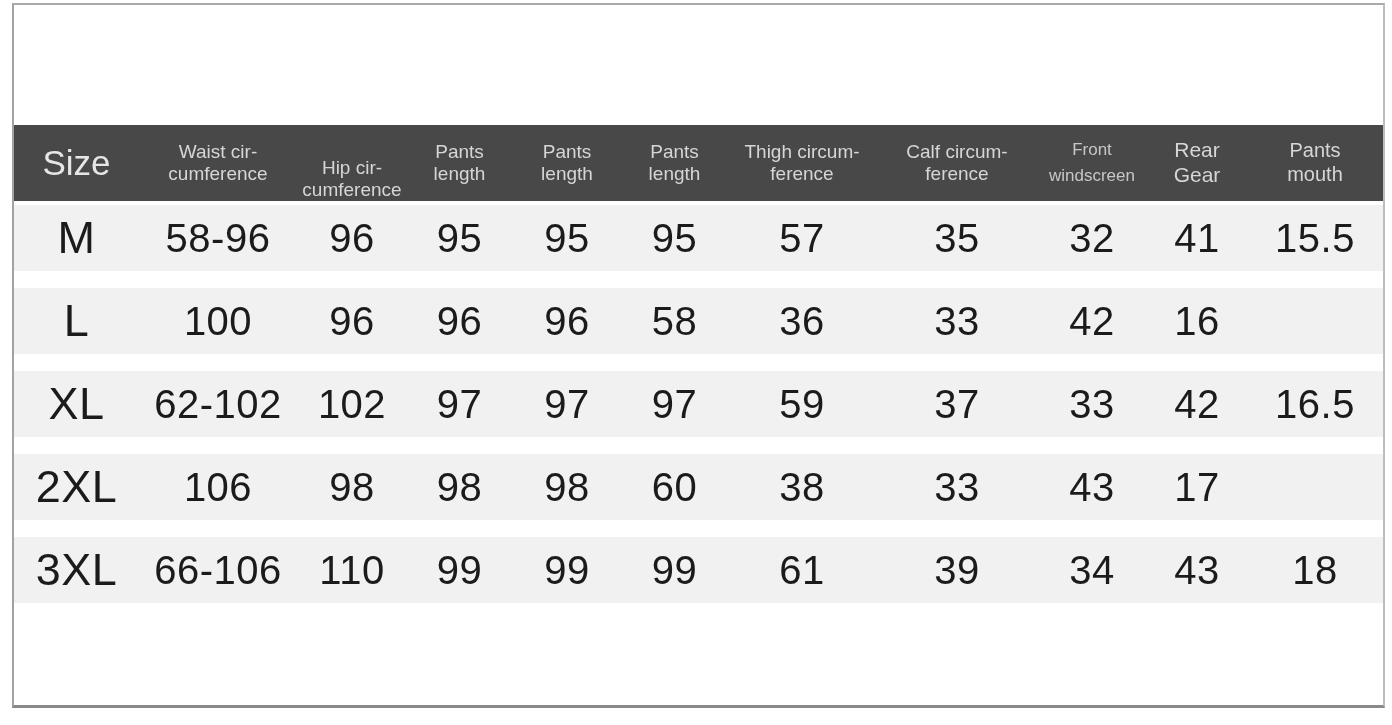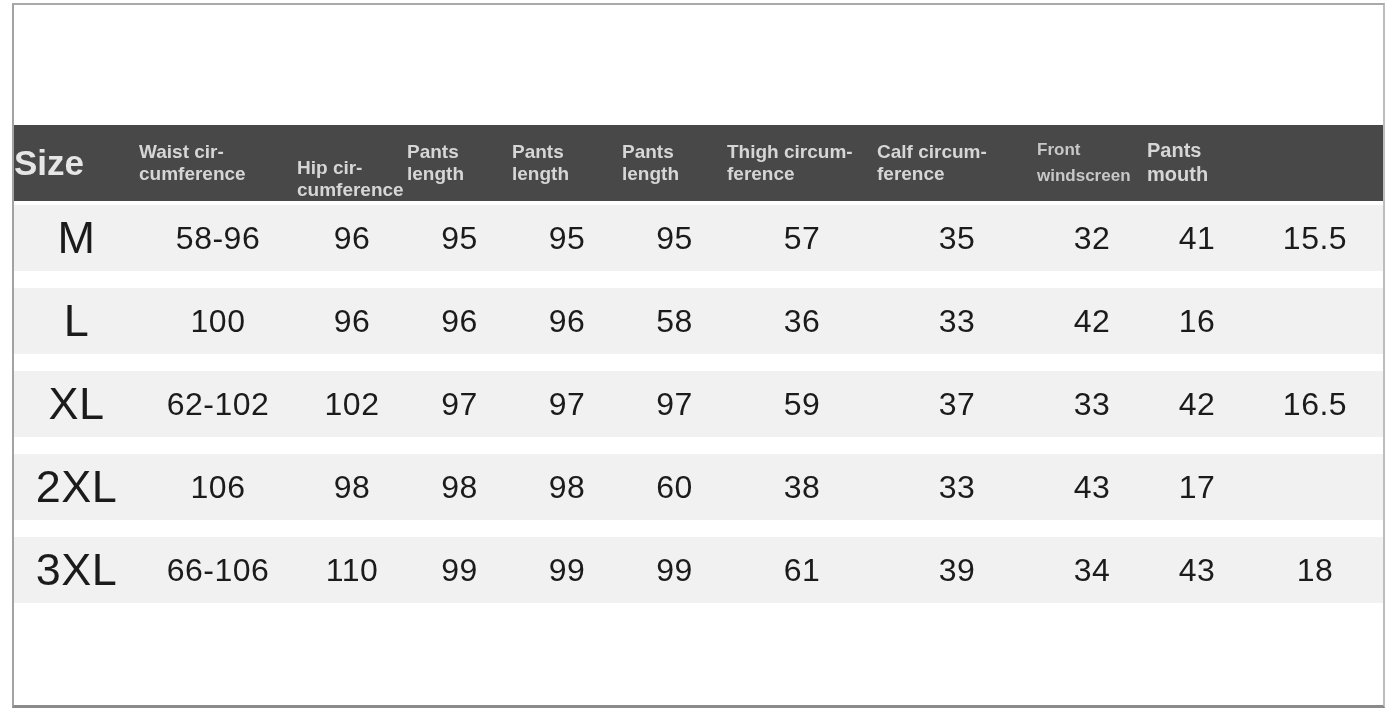--- a/index.html
+++ b/index.html
@@ -6,29 +6,29 @@
   .page{position:relative;width:1392px;height:725px;background:#ffffff;
         font-family:"Liberation Sans",sans-serif;overflow:hidden;}
   .frame{position:absolute;left:12px;top:3px;right:7px;bottom:17px;
          border-top:2px solid #a9a9a9;border-left:2px solid #a2a2a2;
          border-right:2px solid #bdbdbd;border-bottom:3px solid #8a8a8a;
          background:#ffffff;}
   .grid11{display:grid;
           grid-template-columns:125px 158px 110px 105px 110px 105px 150px 160px 110px 100px 1fr;
           align-items:center;}
   .header-row{margin-top:120px;height:76px;background:#484848;color:#d6d6d6;}
-  .hcell{text-align:left;font-size:19px;line-height:1.18;white-space:pre-line;font-weight:bold;}
+  .hcell{text-align:center;font-size:19px;line-height:1.18;white-space:pre-line;}
   .h-size{font-size:35px;color:#e6e6e6;}
   .h-hip{position:relative;top:16px;}
   .h-front{font-size:17px;color:#c7c7c7;line-height:1.55;}
   .h-rear{font-size:21px;}
   .h-mouth{font-size:20px;}
   .body{margin-top:4px;}
   .row{height:66px;margin-bottom:17px;background:#f1f1f1;color:#1b1b1b;}
-  .cell{text-align:center;font-size:32px;letter-spacing:0.5px;}
+  .cell{text-align:center;font-size:40px;letter-spacing:0.5px;}
   .cell.size{font-size:45px;}
 </style>
 </head>
 <body>
 
 <div class="page">
   <div class="frame">
 
     <div class="header-row grid11">
       <div class="hcell h-size">Size</div>
@@ -41,20 +41,22 @@
       <div class="hcell">Pants
 length</div>
       <div class="hcell">Pants
 length</div>
       <div class="hcell">Thigh circum-
 ference</div>
       <div class="hcell">Calf circum-
 ference</div>
       <div class="hcell h-front">Front
 windscreen</div>
+      <div class="hcell h-rear">Rear
+Gear</div>
       <div class="hcell h-mouth">Pants
 mouth</div>
     </div>
 
     <div class="body">
 
       <div class="row grid11">
         <div class="cell size">M</div>
         <div class="cell">58-96</div>
         <div class="cell">96</div>

